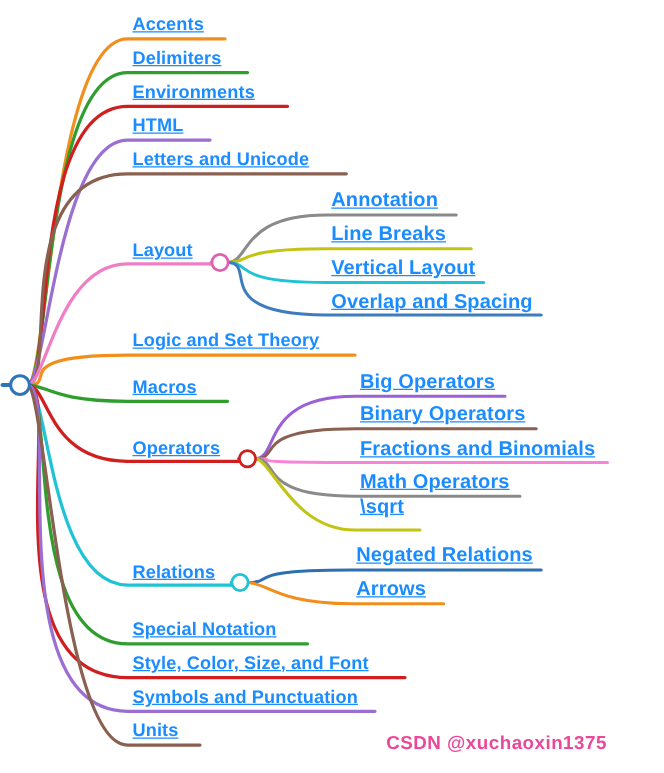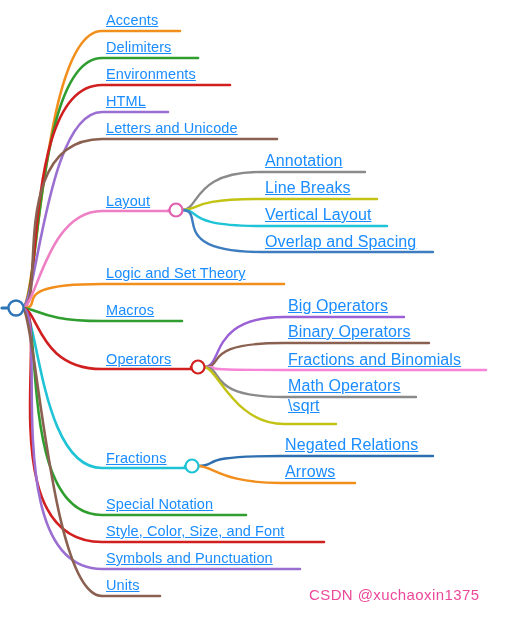--- a/index.html
+++ b/index.html
@@ -1,21 +1,21 @@
 <!DOCTYPE html>
 <html><head>
 <meta charset="utf-8">
 <style>
   html,body{margin:0;padding:0;background:#ffffff;}
   body{
     width:531px;height:618px;overflow:hidden;position:relative;
     font-family:"Liberation Sans","DejaVu Sans",sans-serif;
     -webkit-font-smoothing:antialiased;
   }
-  #mindmap{position:absolute;left:0;top:0;width:485px;height:618px;}
+  #mindmap{position:absolute;left:0;top:0;width:485px;height:618px;font-weight:bold;}
   svg{position:absolute;left:0;top:0;width:531px;height:618px;overflow:visible;}
   .node-label{
     position:absolute;
     color:#1a8cff;
     font-size:14.5px;
     line-height:16px;
     white-space:nowrap;
     text-decoration:underline;
     text-decoration-color:#1a8cff;
     text-underline-offset:1px;
@@ -90,21 +90,21 @@
       <div class="node-label lvl2" style="left: 265px; top: 207px;">Vertical Layout</div>
       <div class="node-label lvl2" style="left: 265px; top: 234px;">Overlap and Spacing</div>
       <div class="node-label" style="left: 106px; top: 265px;">Logic and Set Theory</div>
       <div class="node-label" style="left: 106px; top: 302px;">Macros</div>
       <div class="node-label" style="left: 106px; top: 351px;">Operators</div>
       <div class="node-label lvl2" style="left: 288px; top: 298px;">Big Operators</div>
       <div class="node-label lvl2" style="left: 288px; top: 324px;">Binary Operators</div>
       <div class="node-label lvl2" style="left: 288px; top: 352px;">Fractions and Binomials</div>
       <div class="node-label lvl2" style="left: 288px; top: 378px;">Math Operators</div>
       <div class="node-label lvl2" style="left: 288px; top: 398px;">\sqrt</div>
-      <div class="node-label" style="left: 106px; top: 450px;">Fractions</div>
+      <div class="node-label" style="left: 106px; top: 450px;">Relations</div>
       <div class="node-label lvl2" style="left: 285px; top: 437px;">Negated Relations</div>
       <div class="node-label lvl2" style="left: 285px; top: 464px;">Arrows</div>
       <div class="node-label" style="left: 106px; top: 496px;">Special Notation</div>
       <div class="node-label" style="left: 106px; top: 523px;">Style, Color, Size, and Font</div>
       <div class="node-label" style="left: 106px; top: 550px;">Symbols and Punctuation</div>
       <div class="node-label" style="left: 106px; top: 577px;">Units</div>
     </div>
 
   <div class="watermark" style="left:309px;top:586px;">CSDN @xuchaoxin1375</div>
 </div>

